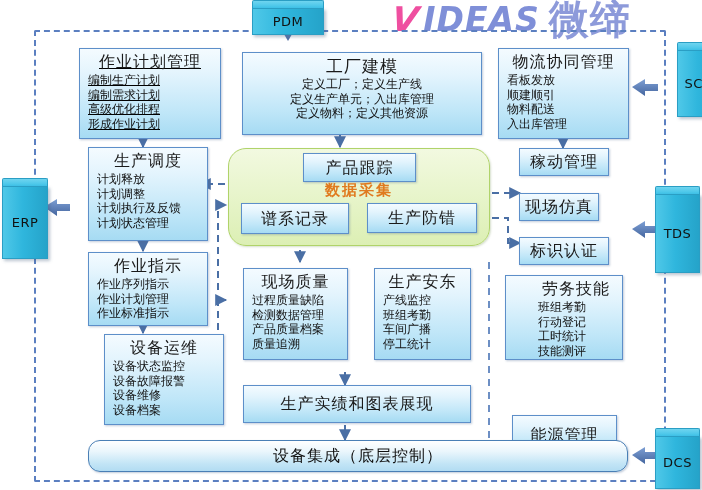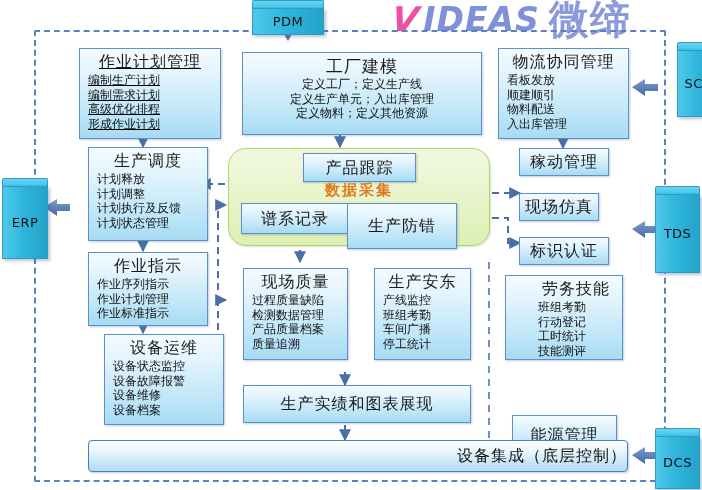--- a/index.html
+++ b/index.html
@@ -75,24 +75,24 @@
   .data-collect{
     position:absolute;left:228px;top:181px;width:262px;
     text-align:center;color:#e07a1f;font-size:15px;font-weight:bold;
     letter-spacing:2px;
   }
 
   
   .pill{
     position:absolute;box-sizing:border-box;
     border:1px solid #4a7fb5;
-    border-radius:4px;
+    border-radius:12px;
     background:linear-gradient(to bottom,#ffffff 0%,#eaf6fc 35%,#c3e5f6 75%,#b2dcf2 100%);
     box-shadow:1px 1px 2px rgba(80,110,150,.35);
-    display:flex;align-items:center;justify-content:flex-end;
+    display:flex;align-items:center;justify-content:center;
   }
   .pill .title{font-size:16px;color:#111;letter-spacing:1px;}
 
   
   .ext{
     position:absolute;box-sizing:border-box;
   }
   .ext .top{
     height:7px;background:linear-gradient(to bottom,#6fd4ef,#3fc3e8);
     border:1px solid #2a9ec4;border-bottom:none;
@@ -270,21 +270,21 @@
   <div class="card center-only" style="left:303px;top:153px;width:113px;height:29px;">
     <div class="title">产品跟踪</div>
   </div>
 
   <div class="data-collect">数据采集</div>
 
   <div class="card center-only" style="left:241px;top:203px;width:108px;height:31px;">
     <div class="title">谱系记录</div>
   </div>
 
-  <div class="card center-only" style="left:347px;top:203px;width:110px;height:46px;">
+  <div class="card center-only" style="left:367px;top:203px;width:110px;height:30px;">
     <div class="title">生产防错</div>
   </div>
 
   <div class="card center-only" style="left:519px;top:148px;width:90px;height:28px;">
     <div class="title">稼动管理</div>
   </div>
   <div class="card center-only" style="left:519px;top:193px;width:80px;height:28px;">
     <div class="title">现场仿真</div>
   </div>
   <div class="card center-only" style="left:519px;top:237px;width:90px;height:28px;">

